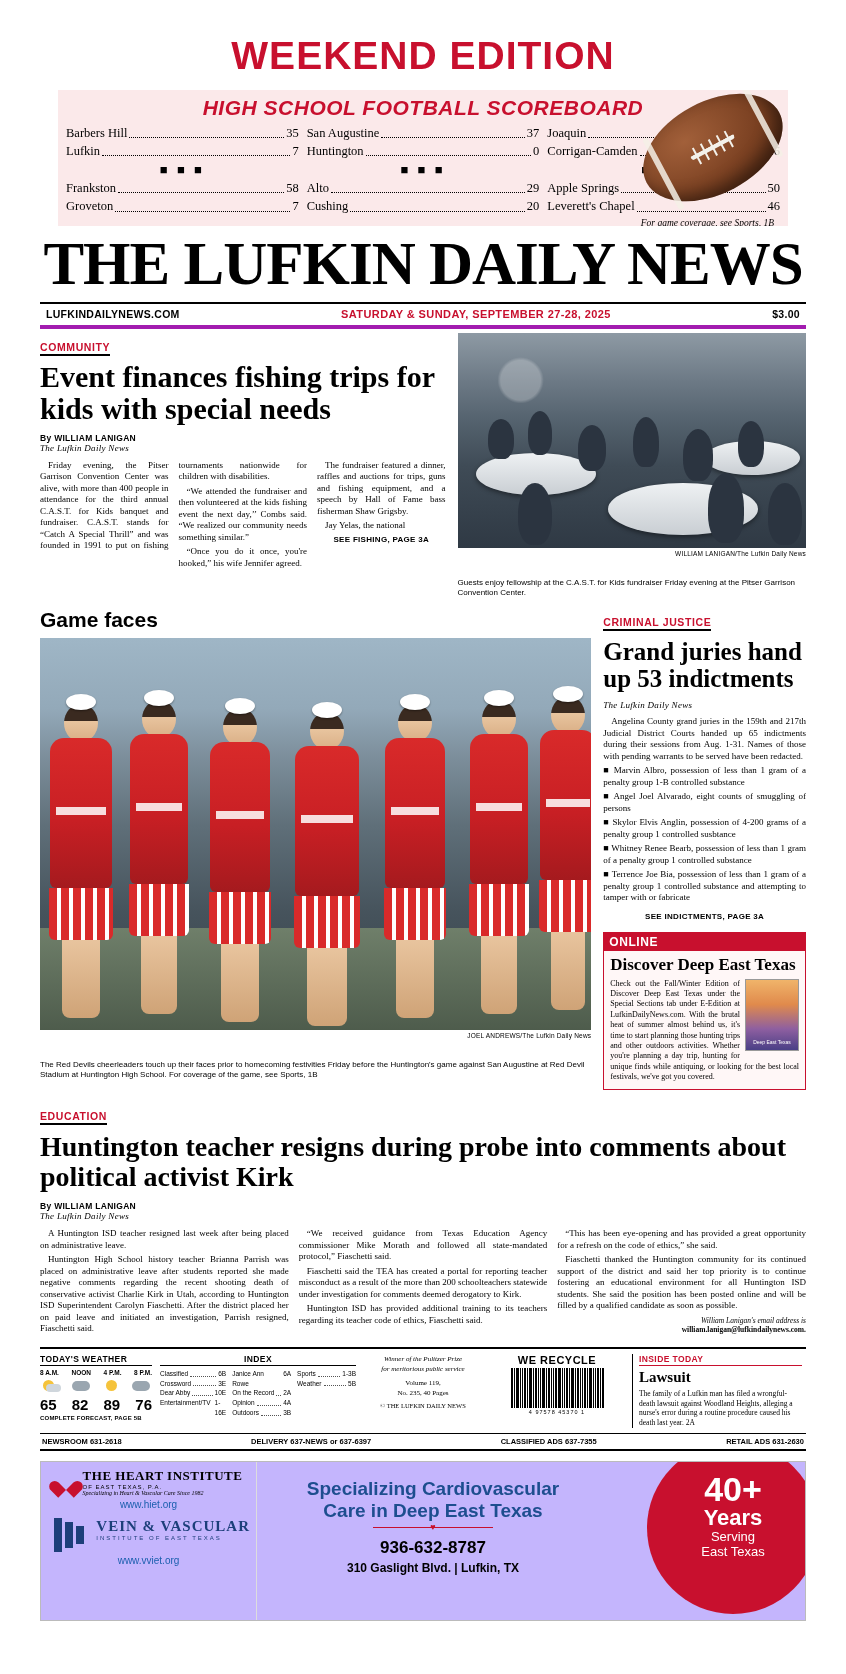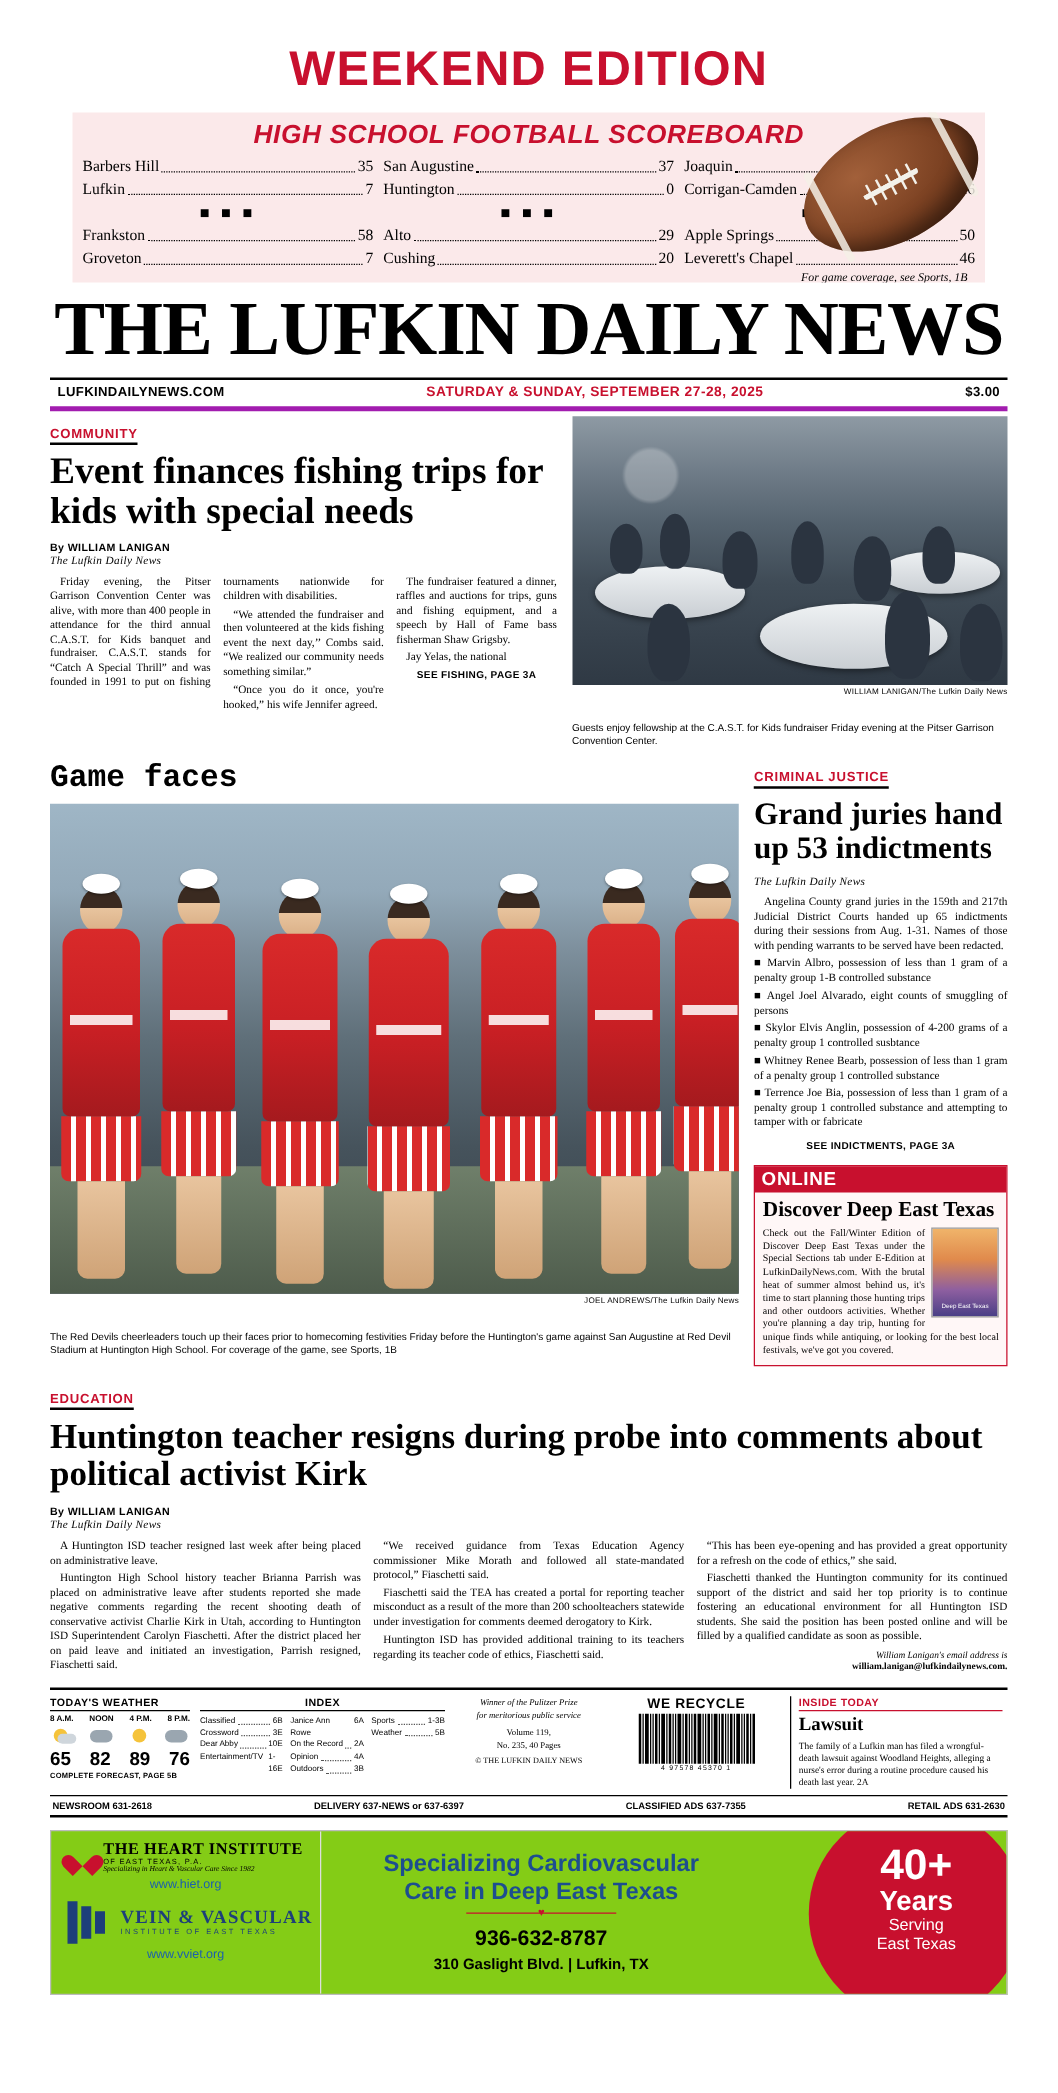--- a/index.html
+++ b/index.html
@@ -287,37 +287,37 @@
     width:30px; height:16px;
     background:#fff;
     border-radius:50%;
     box-shadow: 0 1px 2px rgba(0,0,0,.4);
   }
   
   .mid-section { display:flex; gap:12px; margin-top: 10px; }
   .mid-left { width: 560px; }
   .mid-right { width: 206px; }
   h2.gamefaces {
-    font-family:Liberation Mono, monospace;
-    font-weight: bold; font-size: 25px; margin: 0 0 6px 0;
+    font-family:Liberation Sans, sans-serif;
+    font-weight: bold; font-size: 21px; margin: 0 0 6px 0;
   }
   h2.head2 {
     font-family:"Liberation Serif", serif;
     font-weight:bold; font-size: 25px; line-height:1.08; margin: 2px 0 8px 0;
   }
   
   .online-box {
     border: 1px solid #c8102e;
     margin-top: 10px;
     background: #fff7f7;
   }
   .online-box .ohdr {
     background:#c8102e; color:#fff;
     font-family:"Liberation Sans", sans-serif;
-    font-weight:bold; font-size: 15px; letter-spacing:.6px;
+    font-weight:bold; font-size: 12px; letter-spacing:.6px;
     padding: 2px 5px;
   }
   .online-box h3 {
     font-family:"Liberation Serif", serif;
     font-size: 17px; font-weight:bold; margin: 5px 6px 4px 6px; line-height:1.1;
   }
   .online-box .otext {
     font-family:"Liberation Serif", serif;
     font-size: 8px; line-height:1.3; margin: 0 6px 6px 6px; text-align:justify;
   }
@@ -387,23 +387,23 @@
     margin: 5px 40px 0 40px;
     border-top:1px solid #000; border-bottom:2px solid #000;
     display:flex; justify-content:space-between;
     font-family:"Liberation Sans", sans-serif;
     font-size:7.5px; font-weight:bold; padding: 3px 2px;
   }
   
   .ad {
     margin: 10px 40px 16px 40px;
     border: 1px solid #bbb;
-    height: 132px;
+    height: 160px;
     display:flex;
-    background:#84cc16;
+    background:#c4b5fd;
     position:relative;
     overflow:hidden;
   }
   .ad-left { width: 216px; border-right:1px solid #ddd; padding: 6px; text-align:center; }
   .ad-mid { flex:1; text-align:center; padding-top: 16px; }
   .ad-right { width: 196px; position:relative; }
   .heart-ico { display:inline-block; width:22px; height:20px; position:relative; vertical-align:middle; }
   .heart-ico::before, .heart-ico::after {
     content:""; position:absolute; top:2px; width:11px; height:16px; background:#c8102e; border-radius:11px 11px 0 0;
   }
@@ -864,21 +864,21 @@
     <div class="ad-left">
       <div style="display:flex; align-items:center; justify-content:center; gap:6px;">
         <span class="heart-ico"></span>
         <div style="text-align:left">
           <div class="ad-h1">THE HEART INSTITUTE</div>
           <div class="ad-h2">OF EAST TEXAS, P.A.</div>
           <div class="ad-h3">Specializing in Heart &amp; Vascular Care Since 1982</div>
         </div>
       </div>
       <div class="ad-url">www.hiet.org</div>
-      <div style="display:flex; align-items:center; justify-content:center; gap:6px; margin-top:8px;">
+      <div style="display:flex; justify-content:center; gap:6px; margin-top:8px;">
         <div class="vein-logo">
           <i style="left:0"></i>
             <i style="left:11px; top:4px; height:26px;"></i>
             <i style="left:22px; top:8px; height:18px;"></i>
         </div>
         <div style="text-align:left">
           <div class="vein">VEIN &amp; VASCULAR</div>
           <div class="vein-sub">INSTITUTE OF EAST TEXAS</div>
         </div>
       </div>

